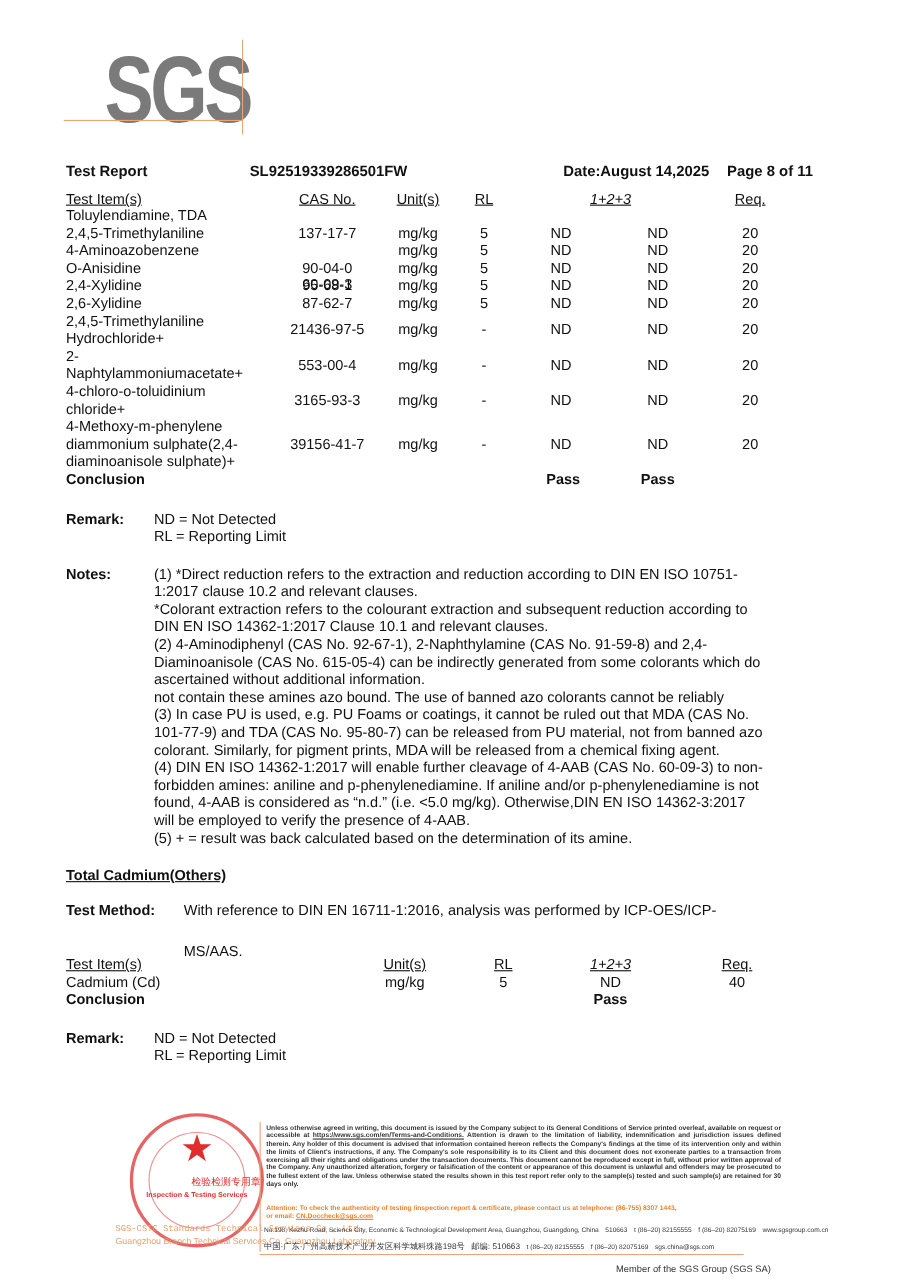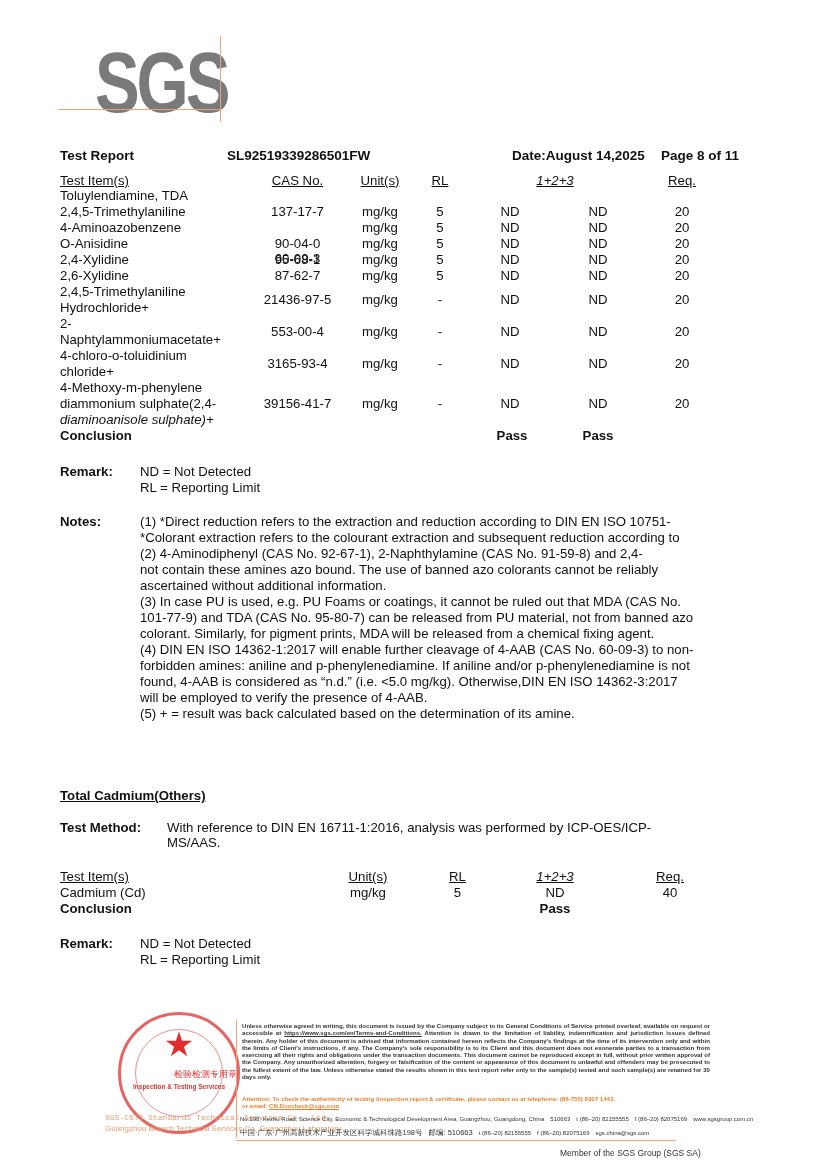--- a/index.html
+++ b/index.html
@@ -141,31 +141,31 @@
         <div class="abs col-cas" style="top: 323.9px;">553-00-4</div>
         <div class="abs col-unit" style="top: 323.9px;">mg/kg</div>
         <div class="abs col-rl" style="top: 323.9px;">-</div>
         <div class="abs col-r1" style="top: 323.9px;">ND</div>
         <div class="abs col-r2" style="top: 323.9px;">ND</div>
         <div class="abs col-req" style="top: 323.9px;">20</div>
       </div>
       <div>
         <div class="abs col-item" style="top: 348px;">4-chloro-o-toluidinium</div>
         <div class="abs col-item" style="top: 363.8px;">chloride+</div>
-        <div class="abs col-cas" style="top: 355.9px;">3165-93-4</div>
+        <div class="abs col-cas" style="top: 355.9px;">3165-93-3</div>
         <div class="abs col-unit" style="top: 355.9px;">mg/kg</div>
         <div class="abs col-rl" style="top: 355.9px;">-</div>
         <div class="abs col-r1" style="top: 355.9px;">ND</div>
         <div class="abs col-r2" style="top: 355.9px;">ND</div>
         <div class="abs col-req" style="top: 355.9px;">20</div>
       </div>
       <div>
         <div class="abs col-item" style="top: 380px;">4-Methoxy-m-phenylene</div>
         <div class="abs col-item" style="top: 395.8px;">diammonium sulphate(2,4-</div>
-        <div class="abs col-item" style="top: 411.6px; font-style: italic;">diaminoanisole sulphate)+</div>
+        <div class="abs col-item" style="top: 411.6px;">diaminoanisole sulphate)+</div>
         <div class="abs col-cas" style="top: 395.8px;">39156-41-7</div>
         <div class="abs col-unit" style="top: 395.8px;">mg/kg</div>
         <div class="abs col-rl" style="top: 395.8px;">-</div>
         <div class="abs col-r1" style="top: 395.8px;">ND</div>
         <div class="abs col-r2" style="top: 395.8px;">ND</div>
         <div class="abs col-req" style="top: 395.8px;">20</div>
       </div>
     </div>
 
   <div class="abs col-item b" style="top:428px;">Conclusion</div>
@@ -173,38 +173,41 @@
   <div class="abs c b" style="left:573px;width:50px;top:428px;">Pass</div>
 </div>
 
 <div class="abs b" style="left:60px;top:464px;">Remark:</div>
 <div class="abs" style="left:140px;top:464px;">ND = Not Detected</div>
 <div class="abs" style="left:140px;top:480px;">RL = Reporting Limit</div>
 
 <div class="abs b" style="left:60px;top:514px;">Notes:</div>
 <div class="abs notes-text" style="top:514px;" id="notes-body">
     <div>(1) *Direct reduction refers to the extraction and reduction according to DIN EN ISO 10751-</div>
+    <div>1:2017 clause 10.2 and relevant clauses.</div>
     <div>*Colorant extraction refers to the colourant extraction and subsequent reduction according to</div>
+    <div>DIN EN ISO 14362-1:2017 Clause 10.1 and relevant clauses.</div>
     <div>(2) 4-Aminodiphenyl (CAS No. 92-67-1), 2-Naphthylamine (CAS No. 91-59-8) and 2,4-</div>
+    <div>Diaminoanisole (CAS No. 615-05-4) can be indirectly generated from some colorants which do</div>
+    <div>ascertained without additional information.</div>
     <div>not contain these amines azo bound. The use of banned azo colorants cannot be reliably</div>
-    <div>ascertained without additional information.</div>
     <div>(3) In case PU is used, e.g. PU Foams or coatings, it cannot be ruled out that MDA (CAS No.</div>
     <div>101-77-9) and TDA (CAS No. 95-80-7) can be released from PU material, not from banned azo</div>
     <div>colorant. Similarly, for pigment prints, MDA will be released from a chemical fixing agent.</div>
     <div>(4) DIN EN ISO 14362-1:2017 will enable further cleavage of 4-AAB (CAS No. 60-09-3) to non-</div>
     <div>forbidden amines: aniline and p-phenylenediamine. If aniline and/or p-phenylenediamine is not</div>
     <div>found, 4-AAB is considered as “n.d.” (i.e. &lt;5.0 mg/kg). Otherwise,DIN EN ISO 14362-3:2017</div>
     <div>will be employed to verify the presence of 4-AAB.</div>
     <div>(5) + = result was back calculated based on the determination of its amine.</div>
   </div>
 
 <div class="abs b u" style="left:60px;top:788px;">Total Cadmium(Others)</div>
 <div class="abs b" style="left:60px;top:820px;">Test Method:</div>
 <div class="abs" style="left:167px;top:820px;">With reference to DIN EN 16711-1:2016, analysis was performed by ICP-OES/ICP-</div>
-<div class="abs" style="left:167px;top:835px;">MS/AAS.</div>
+<div class="abs" style="left:167px;top:857px;">MS/AAS.</div>
 
 <div>
   <div class="abs cd-item u" style="top:869px;">Test Item(s)</div>
   <div class="abs cd-unit" style="top:869px;"><span class="u">Unit(s)</span></div>
   <div class="abs cd-rl" style="top:869px;"><span class="u">RL</span></div>
   <div class="abs cd-res" style="top:869px;"><span class="u i">1+2+3</span></div>
   <div class="abs cd-req" style="top:869px;"><span class="u">Req.</span></div>
 
   <div>
     <div class="abs cd-item" style="top:885px;">Cadmium (Cd)</div>

